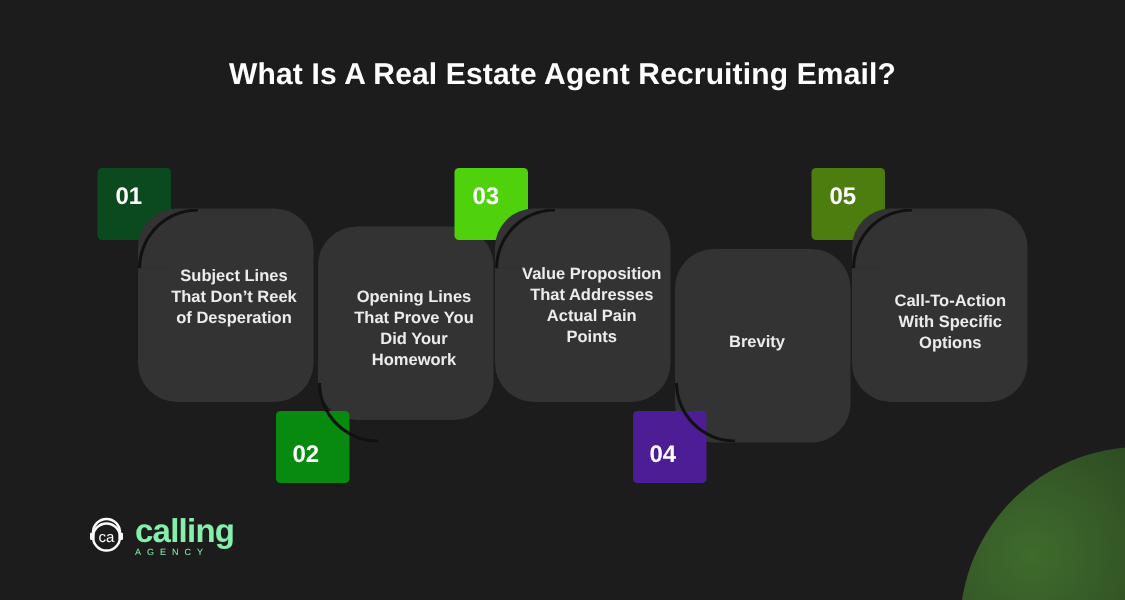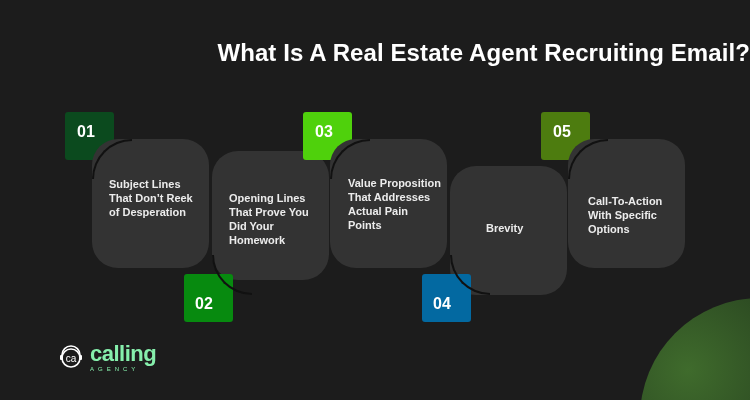--- a/index.html
+++ b/index.html
@@ -1,22 +1,22 @@
 <!DOCTYPE html>
 <html><head>
 <meta charset="utf-8">
 <style>
   html,body{margin:0;padding:0;}
   body{width:750px;height:400px;background:#1c1c1c;position:relative;overflow:hidden;font-family:"Liberation Sans",sans-serif;}
-  .title{position:absolute;left:0;right:0;top:39px;text-align:right;color:#fff;font-weight:700;font-size:24px;letter-spacing:0.1px;}
+  .title{position:absolute;left:0;right:0;top:39px;text-align:center;color:#fff;font-weight:700;font-size:20px;letter-spacing:0.1px;}
   .badge{position:absolute;width:49px;height:48px;border-radius:3px;color:#fff;font-weight:700;font-size:16px;box-sizing:border-box;}
   .badge.top{padding:11px 0 0 12px;}
   .badge.bottom{padding:21px 0 0 11px;}
   .card{position:absolute;width:117px;height:129px;background:#333333;border-radius:26px;color:#ececec;font-weight:700;font-size:11px;line-height:14px;box-sizing:border-box;display:flex;align-items:center;}
-  .card .txt{padding-left:17px;padding-right:6px;}
+  .card .txt{padding-left:17px;padding-right:6px;text-align:center;}
   .arc{position:absolute;width:40px;height:40px;border:2px solid #111;box-sizing:border-box;pointer-events:none;}
   .arc.tl{border-right:none;border-bottom:none;border-top-left-radius:40px;}
   .arc.bl{border-right:none;border-top:none;border-bottom-left-radius:40px;}
   .glow{position:absolute;left:640px;top:298px;width:240px;height:240px;border-radius:50%;background:radial-gradient(circle at 20% 30%, #3f6b2c 0%, #2c4a22 40%, #1e2a1b 80%);}
   .logo{position:absolute;left:22px;top:344px;display:flex;align-items:flex-start;color:#86efac;margin-left:36px;}
   .logo-mark{width:26px;height:24px;position:relative;}
   .logo-text{margin-left:6px;display:flex;flex-direction:column;}
   .logo-main{font-size:22px;line-height:20px;font-weight:700;letter-spacing:-0.5px;}
   .logo-sub{font-size:6px;letter-spacing:4px;line-height:8px;margin-top:1px;}
 </style>
@@ -41,21 +41,21 @@
 
 <div class="badge top" style="left:303px;top:112px;background:#4fd10c;"><span>03</span></div>
 <div class="card" style="left:330px;top:139px;">
   <div class="txt" style="padding-left:18px;">Value Proposition That Addresses Actual Pain Points</div>
 </div>
 <div class="arc tl" style="left:330px;top:139px;"></div>
 
 <div class="card" style="left:450px;top:166px;">
   <div class="txt" style="padding-left:36px;padding-bottom:6px;">Brevity</div>
 </div>
-<div class="badge bottom" style="left:422px;top:274px;background:#0369a1;"><span>04</span></div>
+<div class="badge bottom" style="left:422px;top:274px;background:#4c1d95;"><span>04</span></div>
 <div class="arc bl" style="left:450px;top:255px;"></div>
 
 <div class="badge top" style="left:541px;top:112px;background:#4d7c0f;"><span>05</span></div>
 <div class="card" style="left:568px;top:139px;">
   <div class="txt" style="padding-left:20px;padding-top:22px;">Call-To-Action With Specific Options</div>
 </div>
 <div class="arc tl" style="left:568px;top:139px;"></div>
 
 <div class="logo">
   <div class="logo-mark">

